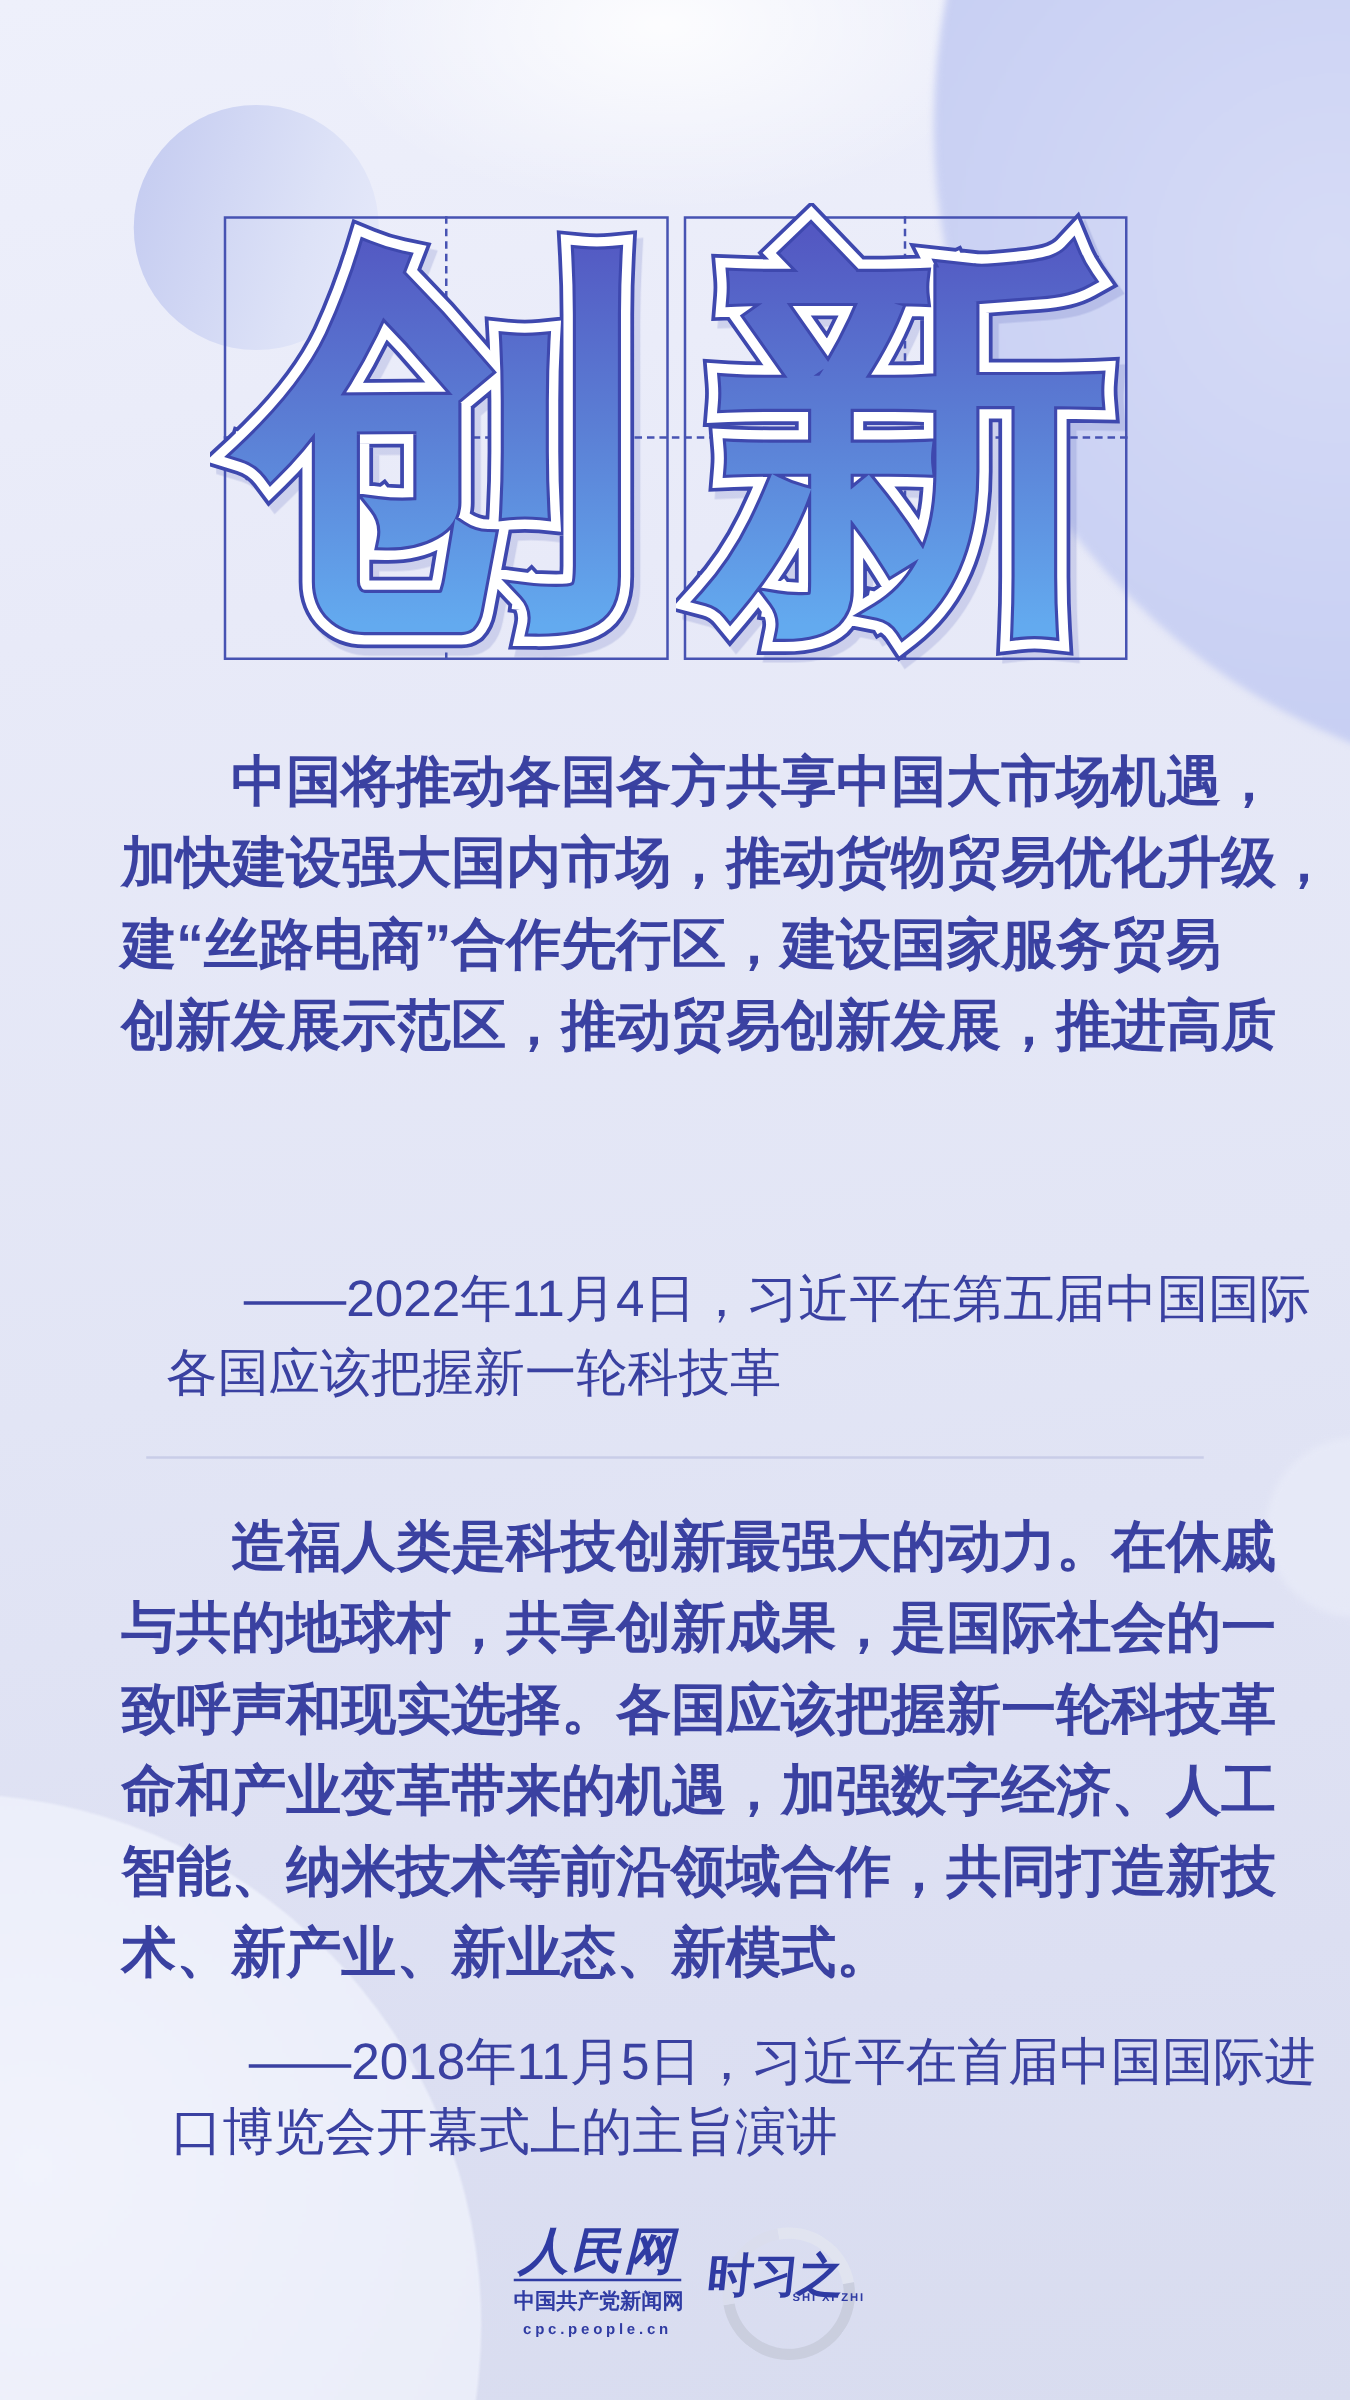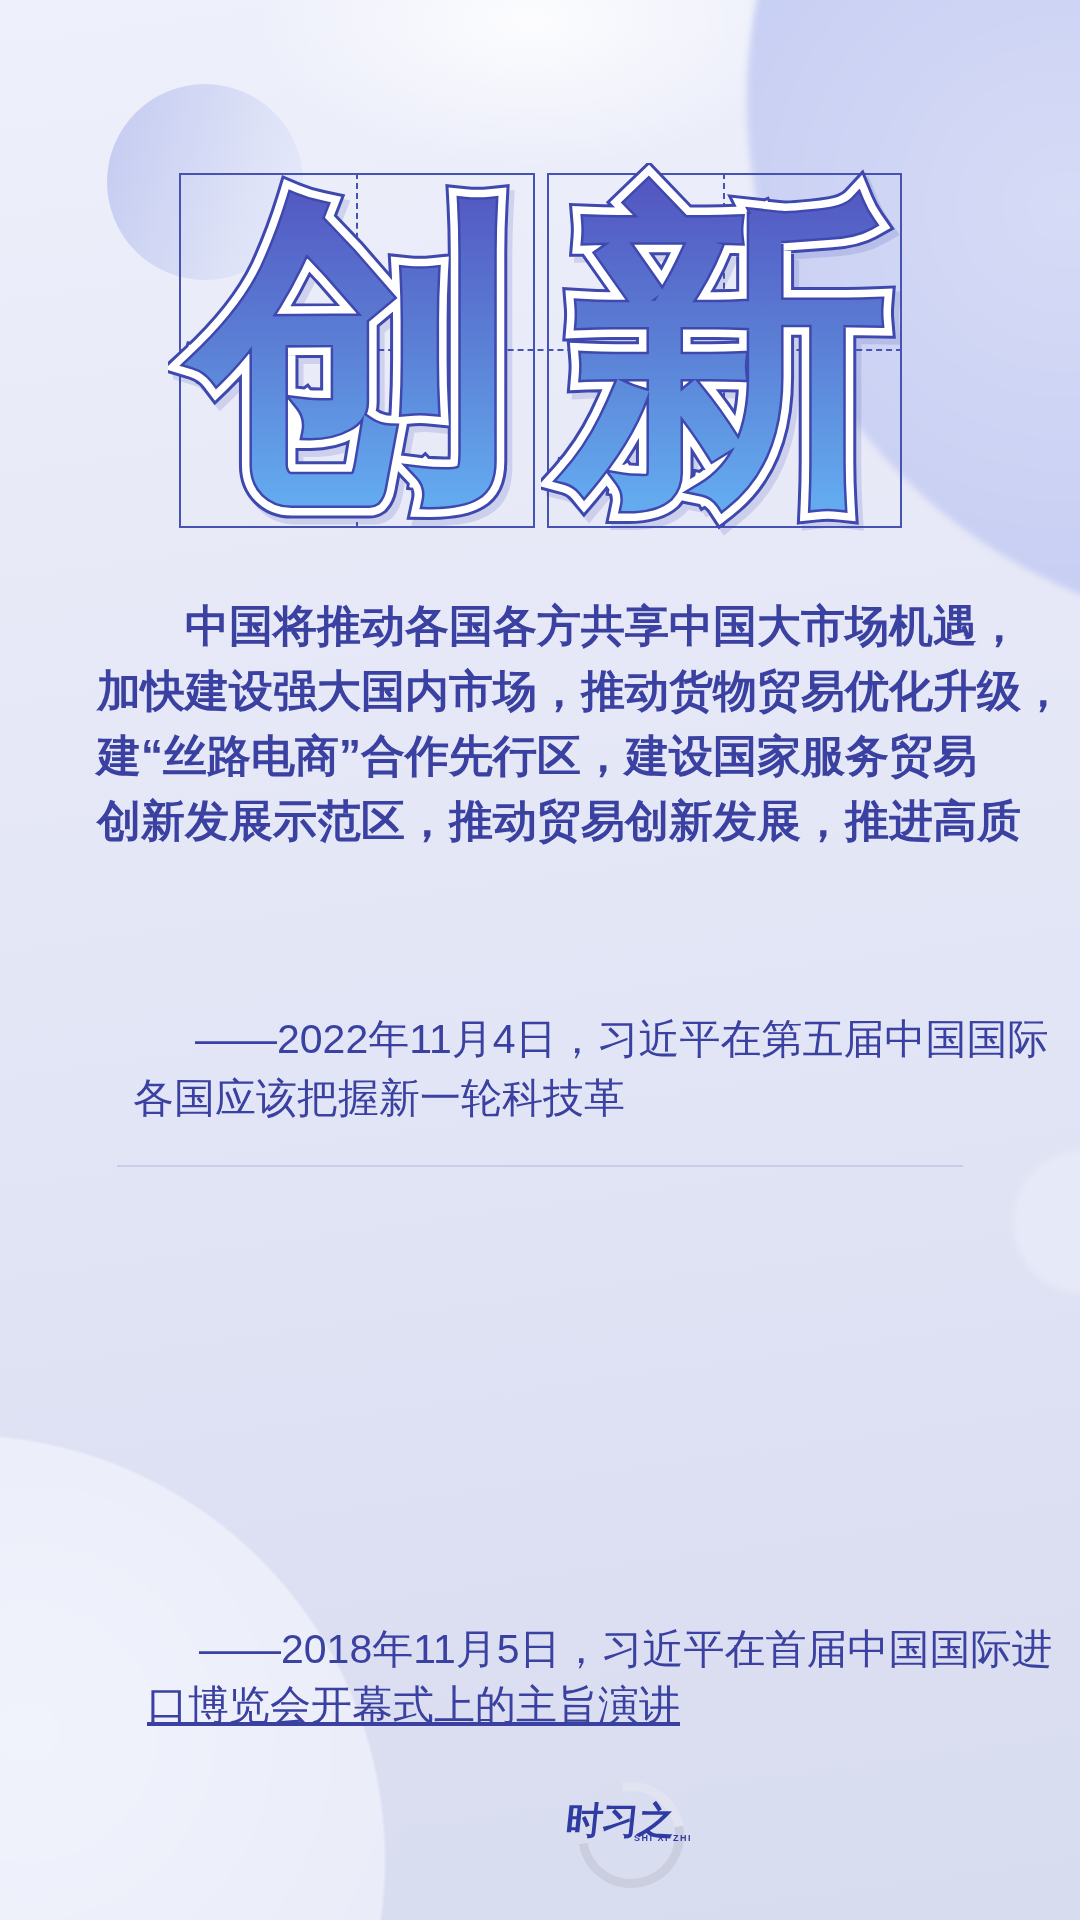--- a/index.html
+++ b/index.html
@@ -96,22 +96,36 @@
     <div class="line indent">中国将推动各国各方共享中国大市场机遇，</div>
     <div class="line">加快建设强大国内市场，推动货物贸易优化升级，</div>
     <div class="line">建“丝路电商”合作先行区，建设国家服务贸易</div>
     <div class="line">创新发展示范区，推动贸易创新发展，推进高质</div>
   </div>
   <div class="attr-line" style="left:195px;top:1016px;">——2022年11月4日，习近平在第五届中国国际</div>
   <div class="attr-line" style="left:133px;top:1075px;">各国应该把握新一轮科技革</div>
 
   <div class="divider"></div>
 
+  <div class="quote" style="top:1205px;">
+    <div class="line indent">造福人类是科技创新最强大的动力。在休戚</div>
+    <div class="line">与共的地球村，共享创新成果，是国际社会的一</div>
+    <div class="line">致呼声和现实选择。各国应该把握新一轮科技革</div>
+    <div class="line">命和产业变革带来的机遇，加强数字经济、人工</div>
+    <div class="line">智能、纳米技术等前沿领域合作，共同打造新技</div>
+    <div class="line">术、新产业、新业态、新模式。</div>
+  </div>
   <div class="attr-line" style="left:199px;top:1626px;">——2018年11月5日，习近平在首届中国国际进</div>
-  <div class="attr-line" style="left:147px;top:1682px;text-decoration:underline;">口博览会开幕式上的主旨演讲</div>
+  <div class="attr-line" style="left:137px;top:1682px;">口博览会开幕式上的主旨演讲</div>
 
+  <div class="pd-logo">
+    <div class="pd-script">人民网</div>
+    <div class="pd-rule"></div>
+    <div class="pd-name">中国共产党新闻网</div>
+    <div class="pd-url">cpc.people.cn</div>
+  </div>
   <div class="sxz-logo">
     <div class="sxz-ring"></div>
     <div class="sxz-text">时习之</div>
     <div class="sxz-sub">SHI XI ZHI</div>
   </div>
 
 </div>
 
 </body></html>

